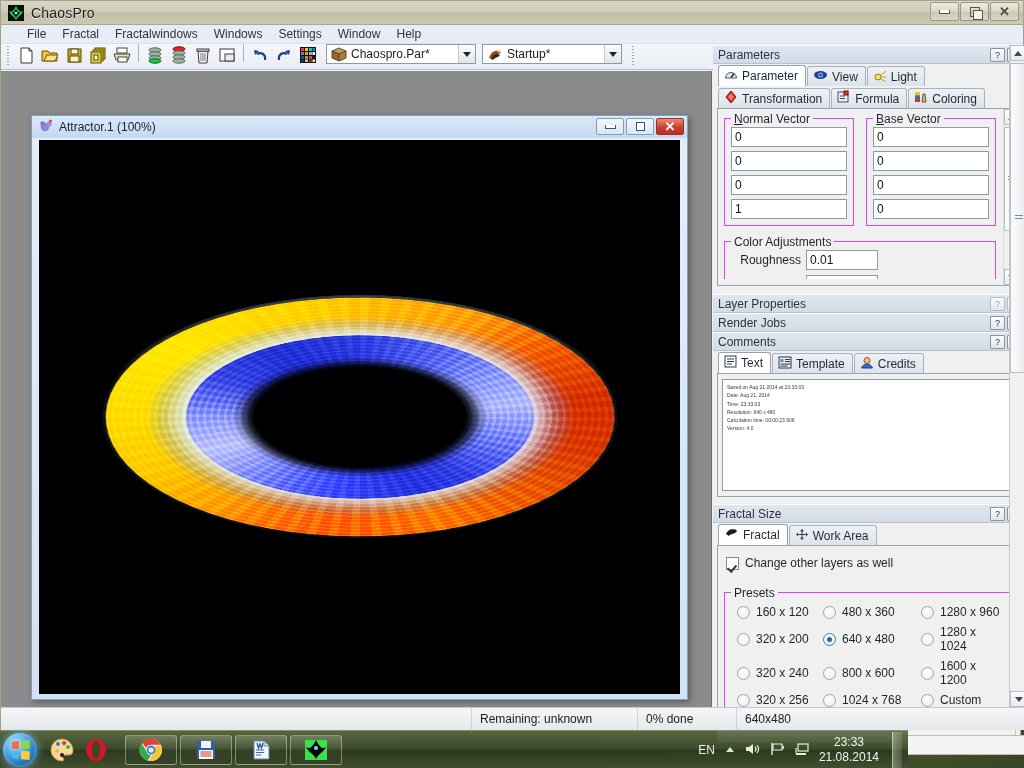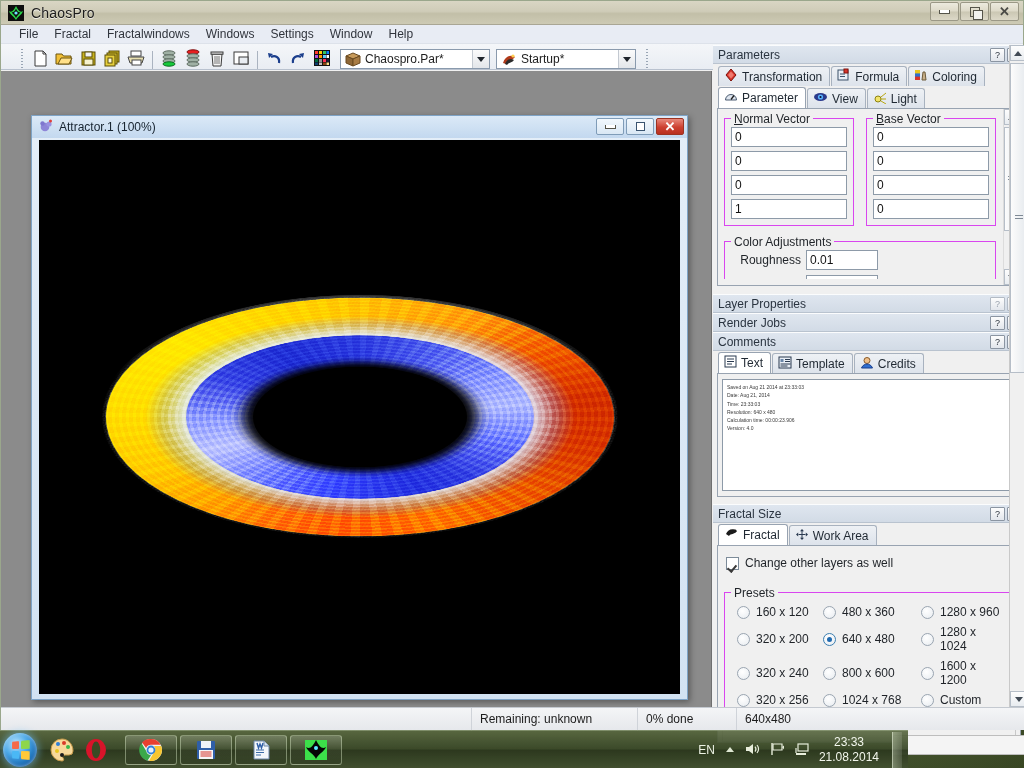--- a/index.html
+++ b/index.html
@@ -49,30 +49,30 @@
     color: #3b3b3b; font-size: 11px;
   }
   .glyph-min { display:block; width: 11px; height: 4px; border: 1px solid #55544a; border-top: none; background: #fff; }
   .glyph-restore { display:block; width: 10px; height: 10px; border: 1px solid #55544a; position: relative; }
   .glyph-restore:after{ content:''; position:absolute; left:2px; top:2px; width:8px;height:8px;border:1px solid #55544a;background:#f2f2ee;}
   .glyph-x { font-family: "Liberation Serif", serif; font-weight: bold; font-size: 13px; color:#4a4a46; line-height:1;}
 
   
   #menubar {
     height: 19px; background: #e8ecf4;
-    display: flex; align-items: center; padding-left: 10px;
+    display: flex; align-items: center; padding-left: 18px;
     border-bottom: 1px solid #dde2ea;
   }
   #menubar .mi { padding: 1px 8px; color: #30343c; font-size: 12px; cursor: default; }
 
   
   #toolbar {
     height: 26px; background: linear-gradient(to bottom,#f4f6f9 0%,#e9edf3 100%);
     border-bottom: 1px solid #b9c2cf;
-    display: flex; align-items: flex-end; padding-left: 16px;
+    display: flex; align-items: flex-start; padding-left: 2px;
   }
   .grip { width: 7px; height: 22px; margin: 0 2px;
     background-image: repeating-linear-gradient(to bottom, #9aa6b5 0 1px, transparent 1px 3px);
     background-size: 2px 3px; background-repeat: repeat-y; background-position: 2px 2px; }
   .tbtn { width: 24px; height: 22px; display:flex;align-items:center;justify-content:center; position: relative; }
   .tsep { width: 1px; height: 18px; background: #aab3c0; margin: 0 4px; }
 
   .combo {
     height: 20px; background: #fff; border: 1px solid #8a9aad;
     display: flex; align-items: center; margin-left: 6px; position: relative;
@@ -563,20 +563,51 @@
       <span>Parameters</span>
       <span class="ph-btns">
         <span class="mini-btn">?</span>
         <span class="mini-btn">
             <i class="mb-min"></i>
           </span>
       </span>
     </div>
 
     <div class="tabrow">
+      <div class="tab active">
+        <span>
+          <svg width="14" height="14" viewBox="0 0 14 14">
+              <path d="M1.5 10a5.5 5.5 0 0 1 11 0z" fill="#dfe6ef" stroke="#4a5b70"></path>
+              <path d="M7 9.5L10 5.5" stroke="#1b1b1b" stroke-width="1.3"></path>
+            </svg>
+        </span>
+        <span>Parameter</span>
+      </div>
+      <div class="tab">
+        <span>
+          <svg width="15" height="14" viewBox="0 0 15 14">
+              <ellipse cx="7.5" cy="7" rx="6.5" ry="4" fill="#2b3a8c"></ellipse>
+              <circle cx="7.5" cy="7" r="2.6" fill="#5ab4ff"></circle>
+              <circle cx="7.5" cy="7" r="1.1" fill="#0b1030"></circle>
+            </svg>
+        </span>
+        <span>View</span>
+      </div>
+      <div class="tab">
+        <span>
+          <svg width="14" height="14" viewBox="0 0 14 14">
+              <circle cx="5" cy="9" r="3" fill="#f3e46a" stroke="#8d8310"></circle>
+              <path d="M8 7l5-4M8 9h5M8 11l5 3" stroke="#b8a70f"></path>
+            </svg>
+        </span>
+        <span>Light</span>
+      </div>
+    </div>
+
+    <div class="tabrow">
       <div class="tab">
         <span>
           <svg width="14" height="14" viewBox="0 0 14 14">
               <path d="M7 1l5 6-5 6-5-6z" fill="#d8342a" stroke="#7e120c"></path>
               <path d="M7 3.5l3 3.5-3 3.5-3-3.5z" fill="#f07a6e"></path>
             </svg>
         </span>
         <span>Transformation</span>
       </div>
       <div class="tab">
@@ -592,51 +623,20 @@
       <div class="tab">
         <span>
           <svg width="14" height="14" viewBox="0 0 14 14">
               <rect x="1" y="2" width="5" height="10" fill="#2f6fd0"></rect>
               <rect x="1" y="2" width="5" height="3.4" fill="#e8c51e"></rect>
               <rect x="1" y="8.6" width="5" height="3.4" fill="#d8342a"></rect>
               <path d="M8 12l1-8 2 0 1 8z" fill="#c8b08a" stroke="#6b5a3a"></path>
             </svg>
         </span>
         <span>Coloring</span>
-      </div>
-    </div>
-
-    <div class="tabrow">
-      <div class="tab active">
-        <span>
-          <svg width="14" height="14" viewBox="0 0 14 14">
-              <path d="M1.5 10a5.5 5.5 0 0 1 11 0z" fill="#dfe6ef" stroke="#4a5b70"></path>
-              <path d="M7 9.5L10 5.5" stroke="#1b1b1b" stroke-width="1.3"></path>
-            </svg>
-        </span>
-        <span>Parameter</span>
-      </div>
-      <div class="tab">
-        <span>
-          <svg width="15" height="14" viewBox="0 0 15 14">
-              <ellipse cx="7.5" cy="7" rx="6.5" ry="4" fill="#2b3a8c"></ellipse>
-              <circle cx="7.5" cy="7" r="2.6" fill="#5ab4ff"></circle>
-              <circle cx="7.5" cy="7" r="1.1" fill="#0b1030"></circle>
-            </svg>
-        </span>
-        <span>View</span>
-      </div>
-      <div class="tab">
-        <span>
-          <svg width="14" height="14" viewBox="0 0 14 14">
-              <circle cx="5" cy="9" r="3" fill="#f3e46a" stroke="#8d8310"></circle>
-              <path d="M8 7l5-4M8 9h5M8 11l5 3" stroke="#b8a70f"></path>
-            </svg>
-        </span>
-        <span>Light</span>
       </div>
     </div>
 
     <div class="tabbody">
       <div id="params-body">
         <div id="params-scroll">
           <div class="two-col">
 
             <div class="gbox">
               <span class="glabel"><u>N</u>ormal Vector</span>

